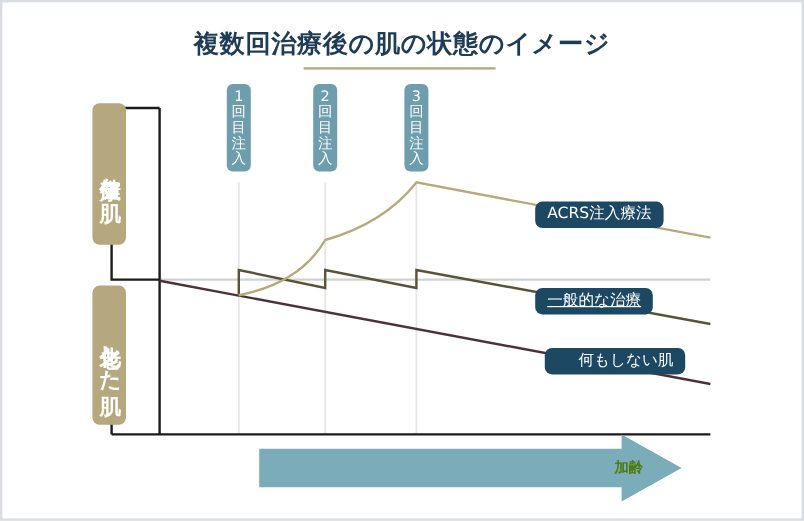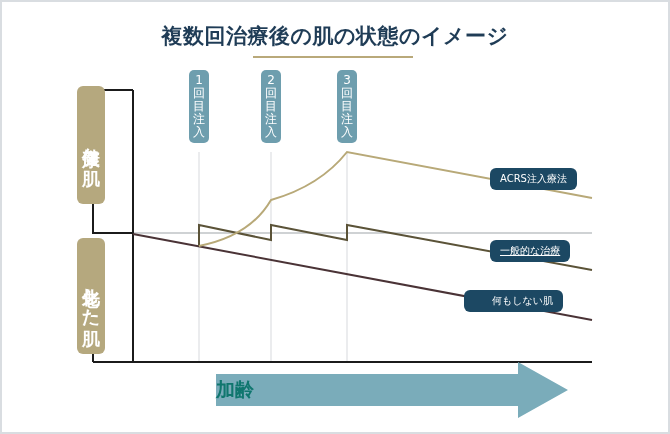--- a/index.html
+++ b/index.html
@@ -4,22 +4,22 @@
 <style>
   html, body { margin:0; padding:0; }
   body { width:670px; height:434px; background:#d9dde1; font-family:"DejaVu Sans", sans-serif; }
   .frame { position:absolute; left:2px; top:2px; width:666px; height:430px; background:#ffffff; overflow:hidden; }
   .title { position:absolute; left:0; top:22px; width:670px; text-align:center; font-size:21px; font-weight:bold; color:#1f3c56; letter-spacing:0.5px; }
   .title-underline { position:absolute; left:253px; top:56px; width:160px; height:2px; background:#b9a97a; }
   svg.chart { position:absolute; left:0; top:0; }
   .vpill { position:absolute; background:#b5a87e; color:#ffffff; border-radius:6px; font-weight:bold; font-size:18px; line-height:22px; text-align:center; writing-mode:vertical-rl; text-orientation:upright; display:flex; align-items:center; justify-content:center; }
   .inj { position:absolute; background:#6e9eae; color:#ffffff; border-radius:5px; font-size:12px; line-height:13px; width:20px; text-align:center; padding:4px 0; }
   .inj span { display:block; }
-  .tag { position:absolute; background:#1c4863; color:#ffffff; border-radius:6px; font-size:10px; height:22px; line-height:22px; padding:0 10px; white-space:nowrap;margin-left:44px; }
-  .arrow-label { position:absolute; left:216px; top:372px; width:320px; height:34px; line-height:34px; text-align:left; color:#0f766e; font-weight:bold; font-size:19px; }
+  .tag { position:absolute; background:#1c4863; color:#ffffff; border-radius:6px; font-size:13px; height:22px; line-height:22px; padding:0 10px; white-space:nowrap; }
+  .arrow-label { position:absolute; left:216px; top:372px; width:320px; height:34px; line-height:34px; text-align:right; color:#4d7c0f; font-weight:bold; font-size:12px; }
 </style>
 </head>
 <body>
 
 <div class="frame"></div>
 
 <div class="title">複数回治療後の肌の状態のイメージ</div>
 <div class="title-underline"></div>
 
 <svg class="chart" width="670" height="434">
@@ -65,15 +65,15 @@
 <div class="inj" style="left:337px; top:70px;">
   <span>3</span>
   <span>回</span>
   <span>目</span>
   <span>注</span>
   <span>入</span>
 </div>
 
 <div class="tag" style="left:446px; top:168px;">ACRS注入療法</div>
 <div class="tag" style="left:446px; top:240px;text-decoration:underline;">一般的な治療</div>
-<div class="tag" style="left:420px; top:290px;padding-left:28px;">何もしない肌</div>
+<div class="tag" style="left:454px; top:290px;padding-left:28px;">何もしない肌</div>
 
 <div class="arrow-label">加齢</div>
 
 </body></html>

